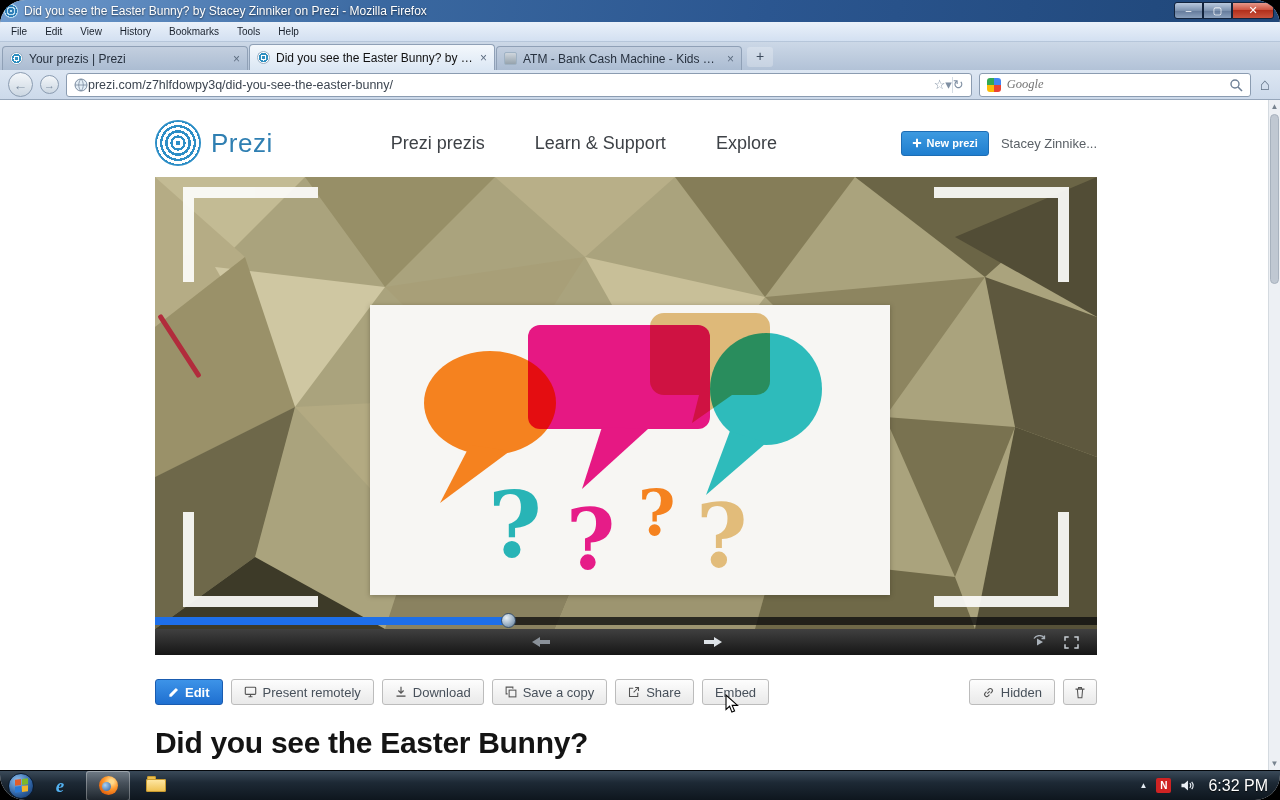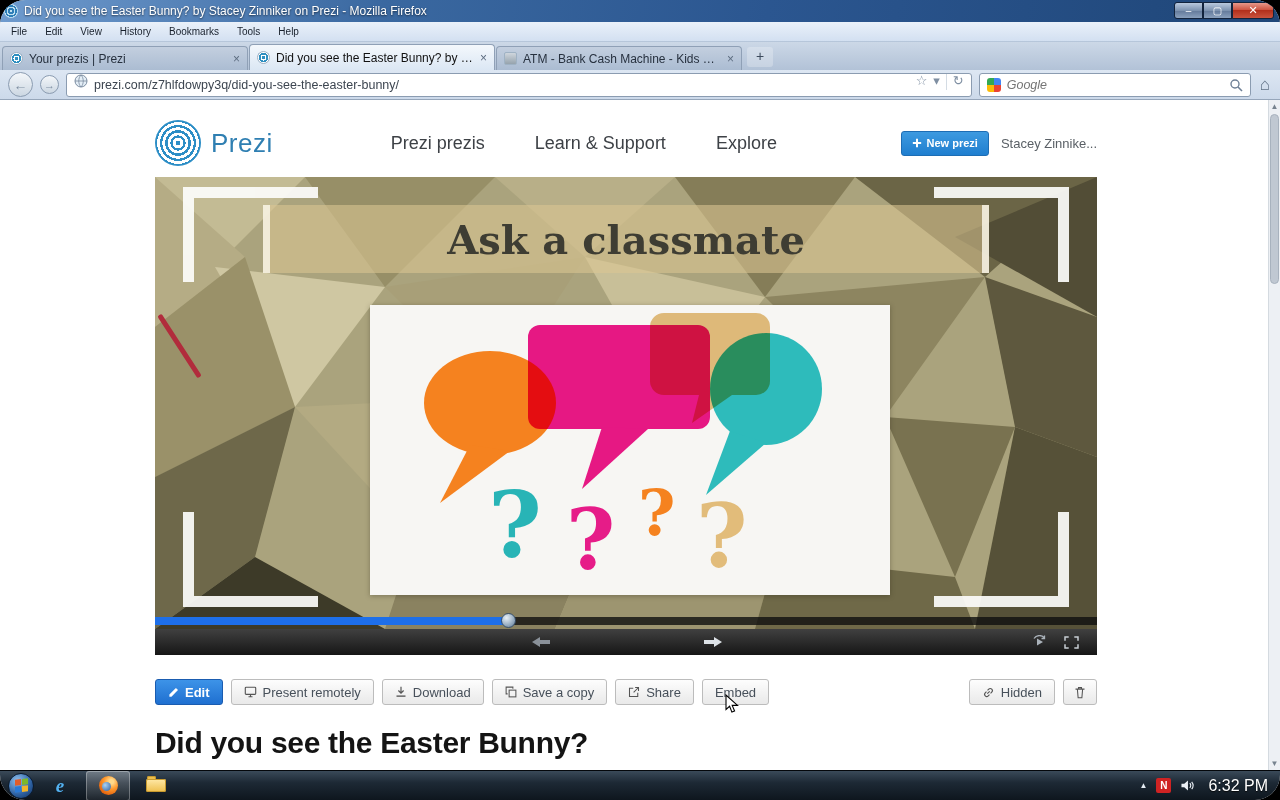--- a/index.html
+++ b/index.html
@@ -43,29 +43,29 @@
     color:#3c4a5c; font-size:14px; line-height:19px; background:rgba(255,255,255,.25); }
 
   .navbar { position:absolute; top:70px; left:0; width:100%; height:30px;
     background:linear-gradient(#dde7f3,#ccd9ea); border-bottom:1px solid #96a6ba;
     display:flex; align-items:center; padding:0 8px; gap:7px; }
   .nav-circle { border-radius:50%; border:1px solid #8b9cb1; display:grid; place-items:center;
     background:linear-gradient(#f4f7fa,#ccd7e2); color:#7f8fa2; }
   .btn-back { width:25px; height:25px; font-size:14px; }
   .btn-fwd  { width:19px; height:19px; font-size:11px; }
   .urlbar { flex:1; height:24px; background:#fff; border:1px solid #8b9cb1; border-radius:3px;
-    display:flex; padding:0 7px; gap:6px; }
+    display:flex; align-items:center; padding:0 7px; }
   .urlbar input { flex:1; border:none; outline:none; font-size:12.5px; color:#3c4550;
     font-family:"Liberation Sans",sans-serif; background:transparent; }
   .url-glyph { color:#7f8fa2; font-size:13px; line-height:1; }
   .url-sep { width:1px; height:16px; background:#d4dce4; }
   .searchbar { width:272px; height:24px; background:#fff; border:1px solid #8b9cb1; border-radius:3px;
     display:flex; align-items:center; padding:0 7px; gap:6px; }
   .searchbar input { flex:1; border:none; outline:none; font-size:12.5px; color:#444; background:transparent;
-    font-family:Liberation Sans, sans-serif; font-style:italic; }
+    font-family:Liberation Serif, serif; font-style:italic; }
   .g-icon { width:14px; height:14px; border-radius:3px; flex:0 0 auto;
     background:conic-gradient(#4285f4 0 25%, #ea4335 0 50%, #fbbc05 0 75%, #34a853 0); }
   .home-glyph { font-size:17px; color:#5f7085; line-height:1; padding:0 2px; }
 
   
   .viewport { position:absolute; top:100px; left:0; width:1268px; height:670px; background:#fff; overflow:hidden; }
   .pagescroll { position:absolute; top:100px; right:0; width:12px; height:670px; background:#edf0f4; border-left:1px solid #d4dae0; }
   .pagescroll .thumb { position:absolute; top:14px; left:1px; width:9px; height:170px; border-radius:5px; background:#c0c8d2; border:1px solid #a8b2be; }
   .pagescroll .arr { position:absolute; left:0; width:11px; text-align:center; font-size:8px; color:#76828e; }
 
@@ -266,23 +266,20 @@
           <polygon points="230,452 260,360 430,380 400,452" fill="#8a8260"></polygon>
           <polygon points="400,452 430,380 620,380 600,452" fill="#9d9570"></polygon>
           <polygon points="600,452 620,380 800,400 820,452" fill="#6f6948"></polygon>
         </svg>
 
         <div class="bracket tl"></div>
         <div class="bracket tr"></div>
         <div class="bracket bl"></div>
         <div class="bracket br"></div>
 
-        <div class="title-band">
-          <span>Ask a classmate</span>
-        </div>
 
         <div class="red-line"></div>
 
         <div class="slide-card">
           <svg viewBox="0 0 520 290" width="100%" height="100%">
             <g fill="#f5821f">
               <ellipse cx="120" cy="98" rx="66" ry="52"></ellipse>
               <path d="M100 140 L70 198 L140 146 Z"></path>
             </g>
             <g fill="#e6c07f" style="mix-blend-mode:multiply">

